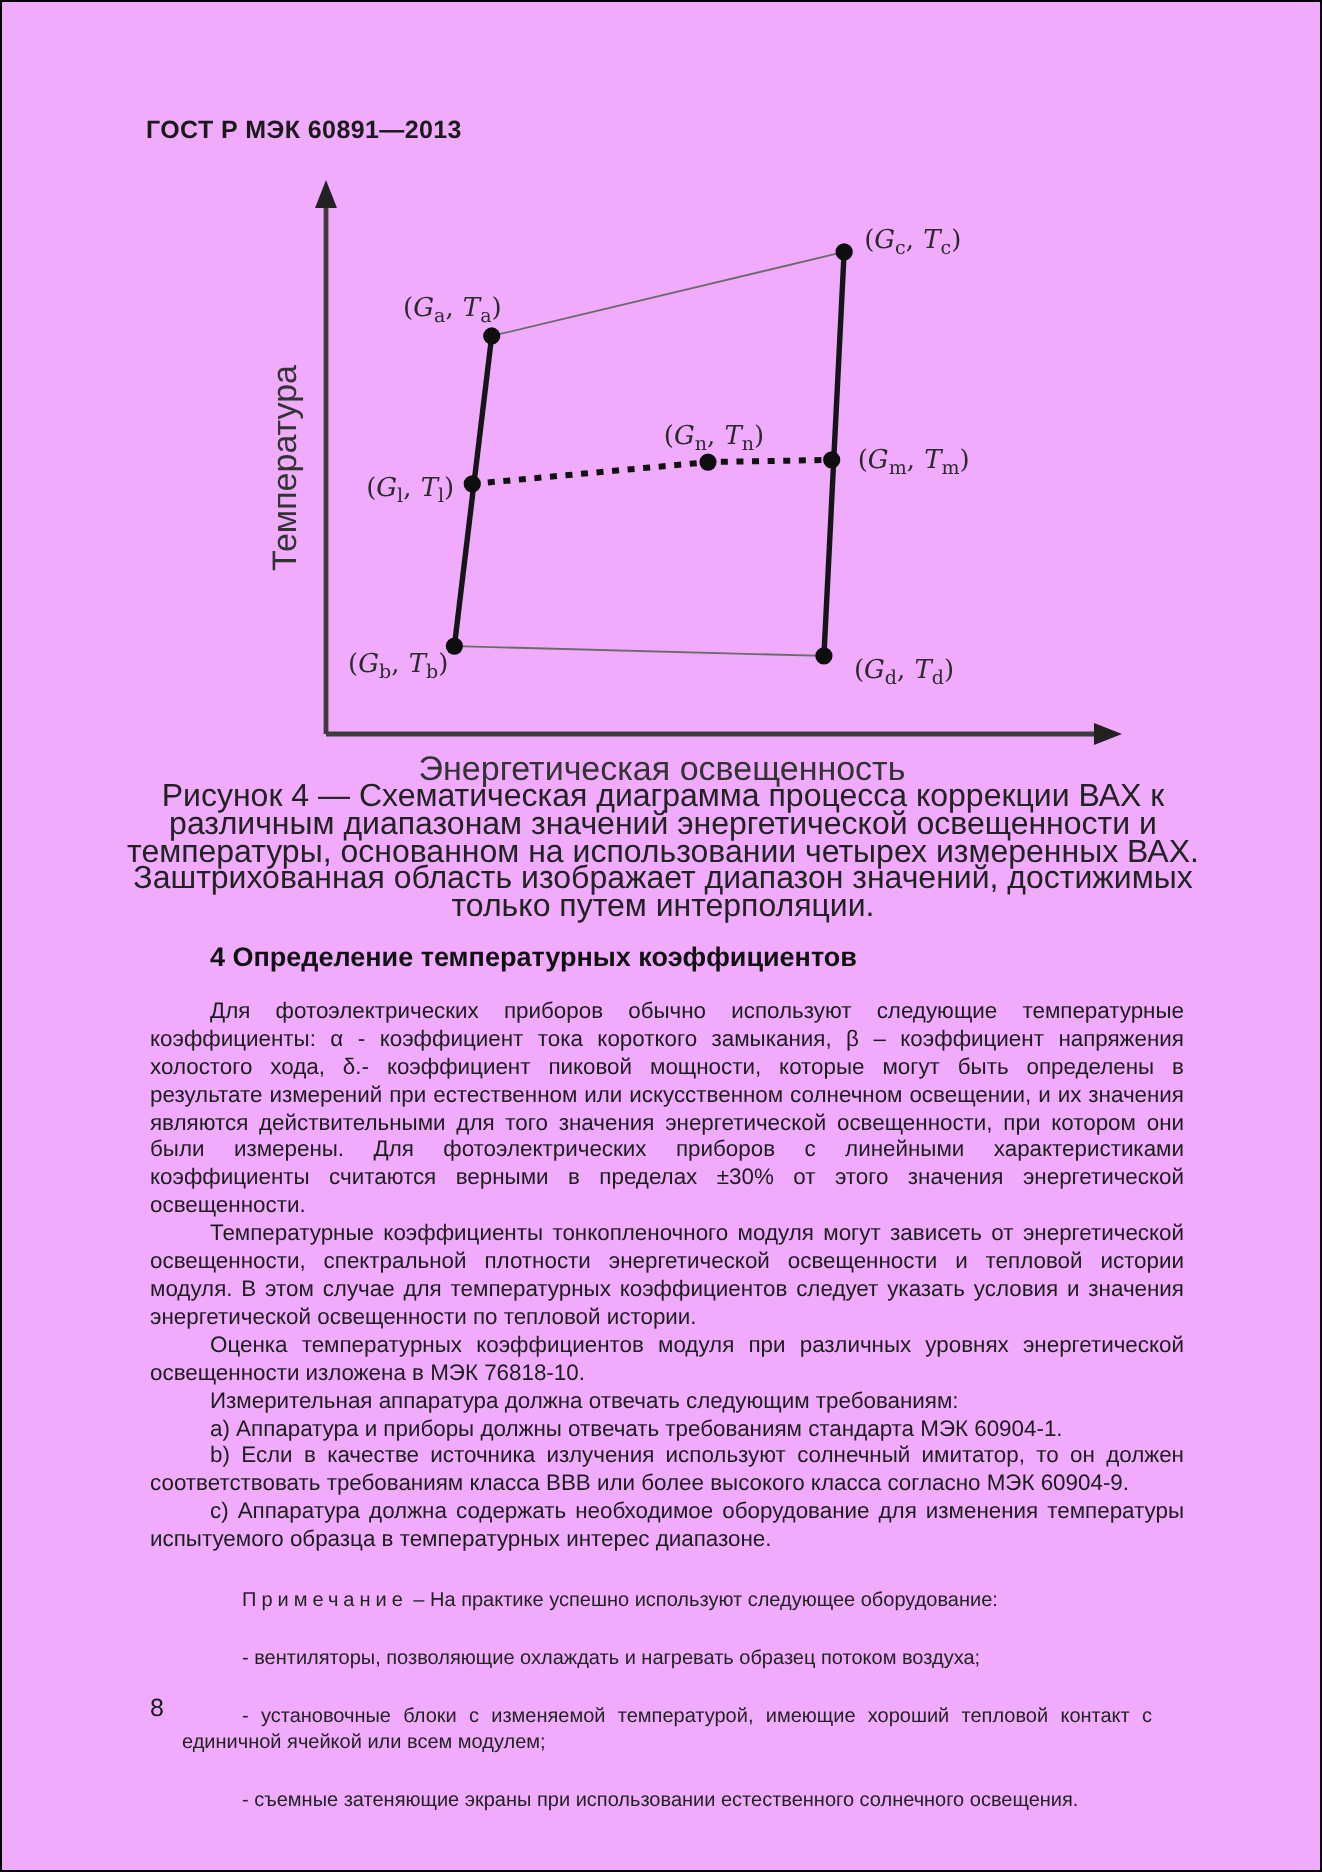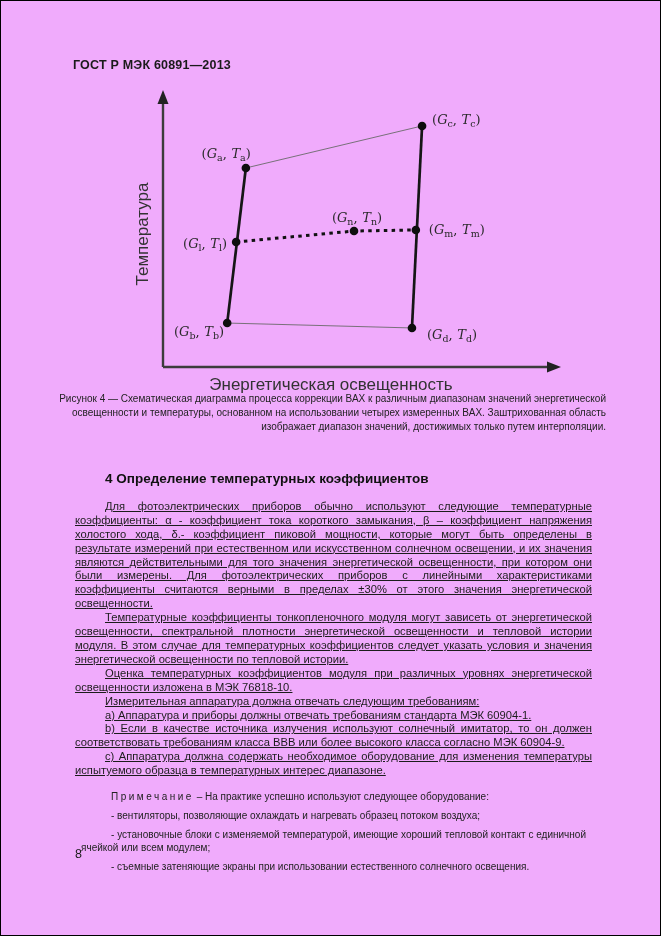--- a/index.html
+++ b/index.html
@@ -21,37 +21,37 @@
   .axis{stroke:#3c3c3c;stroke-width:2.4;}
   .axisfill{fill:#222;stroke:none;}
   .l-thick{stroke:#161616;stroke-width:2.7;}
   .l-thin{stroke:#6a6a6a;stroke-width:0.9;}
   .l-dashed{stroke:#111;stroke-width:3;stroke-dasharray:3.5 4.3;fill:none;}
   .pt{fill:#0e0e0e;stroke:none;}
   .ptlabel{font-family:"DejaVu Serif", serif;font-size:13px;fill:#2a2a2a;}
   .axlabel{font-family:"Liberation Sans", sans-serif;font-size:17px;fill:#333;}
   .fig-caption{
     position:absolute;left:56px;top:391px;width:549px;
-    text-align:right;font-size:10px;line-height:13.8px;color:#222;
+    text-align:center;font-size:16px;line-height:13.8px;color:#222;
   }
   .content{
     position:absolute;left:74px;top:455px;width:517px;
     font-size:11.2px;line-height:13.9px;text-align:justify;color:#1c1c1c;
   }
   h2.sec{
     font-size:13.5px;font-weight:bold;color:#111;
     margin:16px 0 14px 0;text-indent:30px;text-align:left;
   }
   h3.sub{
     font-size:11.2px;font-weight:bold;color:#111;
     margin:0;text-indent:30px;text-align:left;line-height:13.9px;
   }
-  p.par{margin:0;text-indent:30px;text-decoration:underline;}
+  p.par{margin:0;text-indent:30px;}
   .note{margin-top:12px;font-size:10px;line-height:13px;color:#222;}
-  .note p{margin:6px;text-indent:30px;}
+  .note p{margin:16px;text-indent:30px;}
   .spaced{letter-spacing:2.5px;}
   .pageno{position:absolute;left:74px;top:846px;font-size:12.5px;color:#1a1a1a;}
 </style>
 </head>
 <body>
 
 <div class="page">
 
   <div class="doc-header">ГОСТ Р МЭК 60891—2013</div>
 

